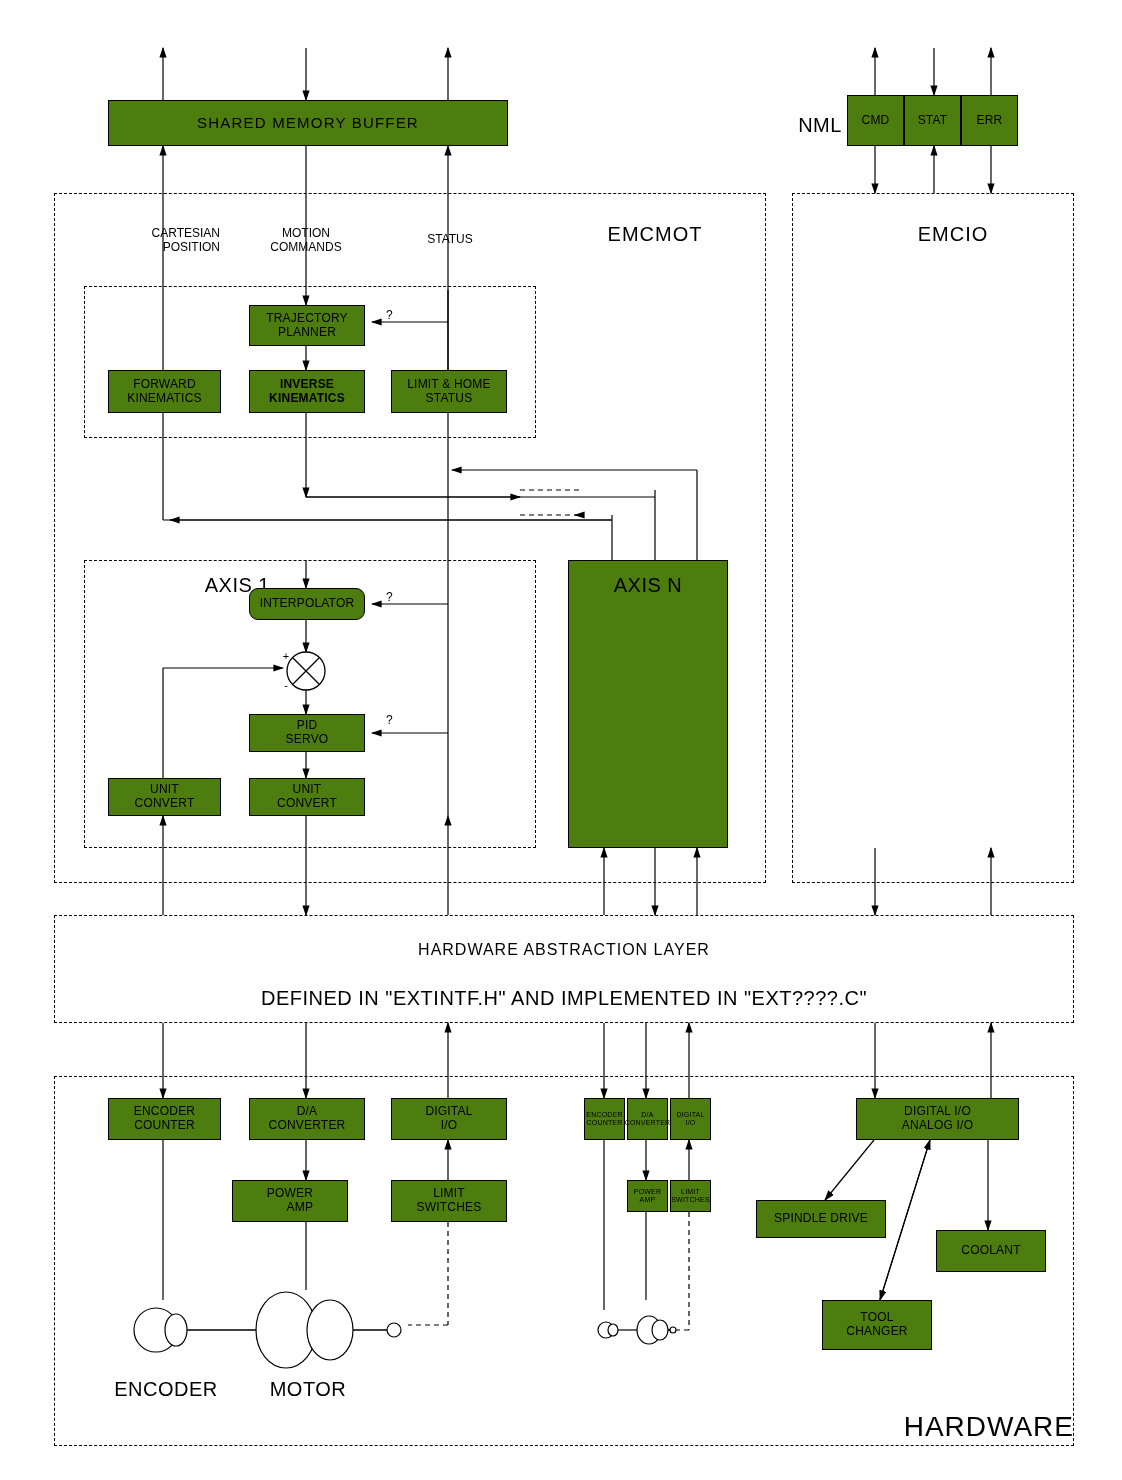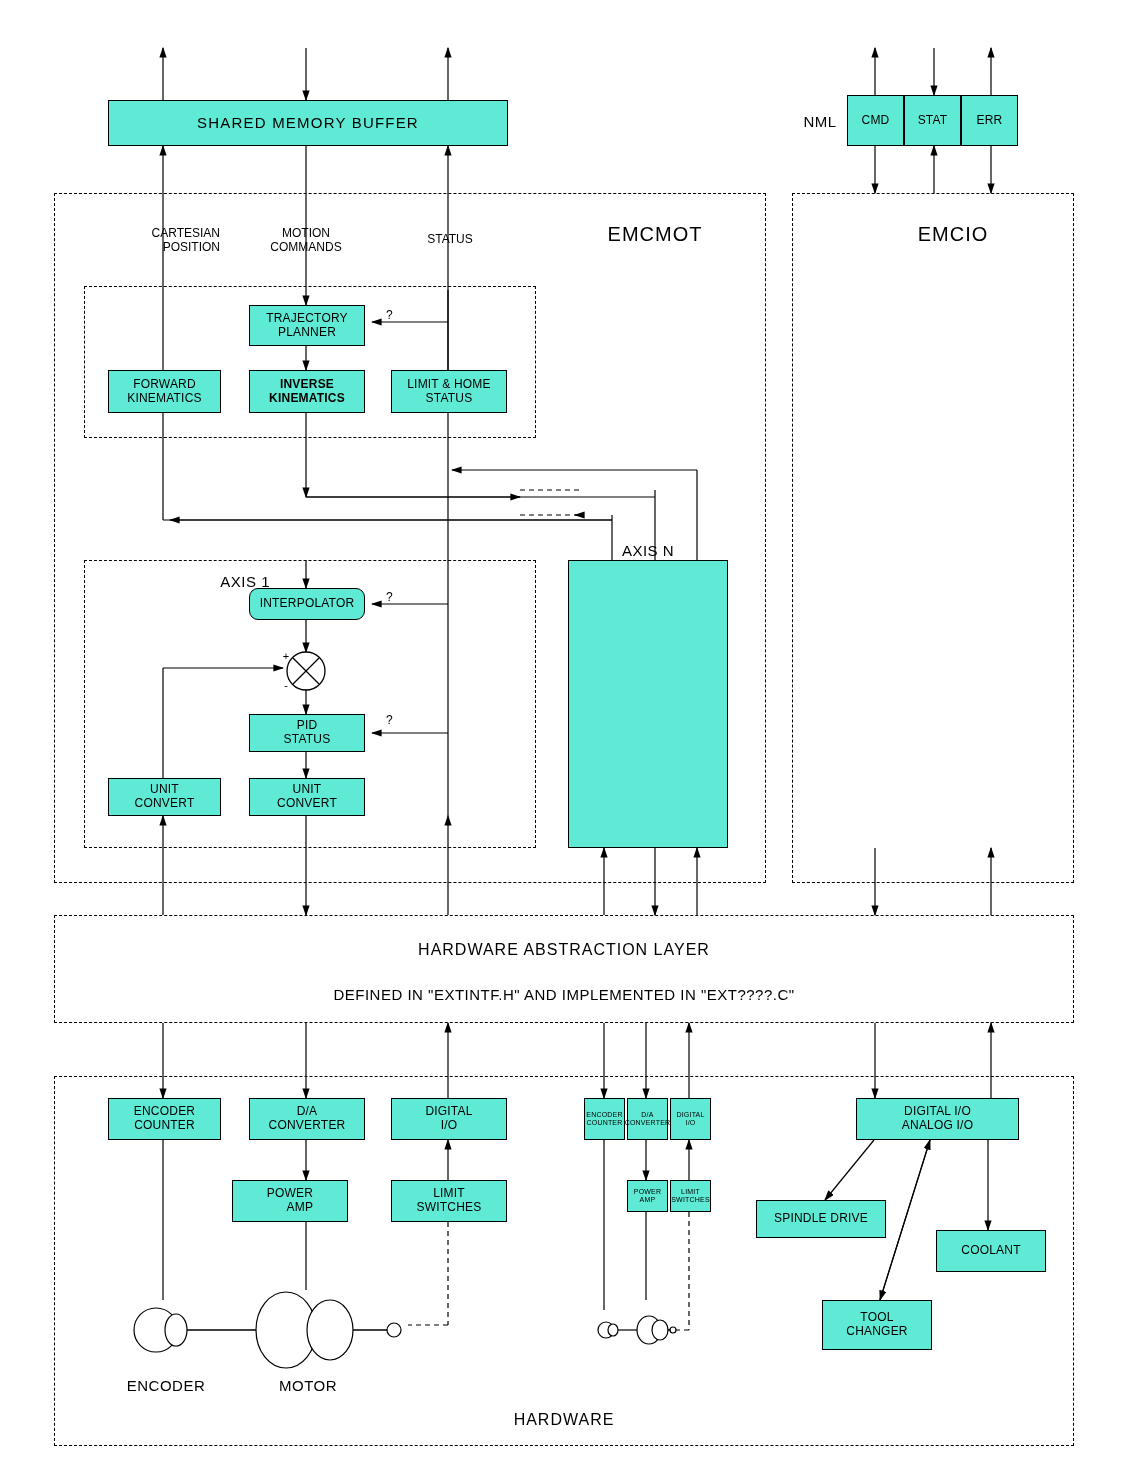--- a/index.html
+++ b/index.html
@@ -23,21 +23,21 @@
     left: 0;
     top: 0;
     width: 1122px;
     height: 1480px;
     pointer-events: none;
   }
   .box {
     position: absolute;
     box-sizing: border-box;
     border: 1px solid #000;
-    background: #5eead4;
+    background: #4d7c0f;
     display: flex;
     align-items: center;
     justify-content: center;
     text-align: center;
     line-height: 1.15;
     font-size: 12px;
     letter-spacing: 0.2px;
     white-space: pre-line;
   }
   .dashed {
@@ -51,21 +51,21 @@
     text-align: center;
     font-size: 12px;
     line-height: 1.2;
     white-space: pre-line;
   }
   .lbl.big {
     font-size: 20px;
     letter-spacing: 1px;
   }
   .lbl.mid {
-    font-size: 15px;
+    font-size: 20px;
     letter-spacing: 0.5px;
   }
   .lbl.tiny {
     font-size: 7px;
     line-height: 1.2;
   }
   .box.tiny {
     font-size: 7px;
   }
   .box.hdr {
@@ -248,41 +248,41 @@
   <div class="box" style="left:391px; top:370px; width:116px; height:43px;">LIMIT &amp; HOME
 STATUS</div>
 
   <div class="qmark" style="left:386px; top:308px;">?</div>
 
   <div class="dashed" style="left:84px; top:560px; width:452px; height:288px;"></div>
   <div class="lbl mid" style="left:150px; top:573px; width:120px;text-align:right;">AXIS 1</div>
 
   <div class="box" style="left:249px; top:588px; width:116px; height:32px;border-radius:9px;">INTERPOLATOR</div>
   <div class="box" style="left:249px; top:714px; width:116px; height:38px;">PID
-STATUS</div>
+SERVO</div>
   <div class="box" style="left:108px; top:778px; width:113px; height:38px;">UNIT
 CONVERT</div>
   <div class="box" style="left:249px; top:778px; width:116px; height:38px;">UNIT
 CONVERT</div>
 
   <div class="lbl tiny" style="left:279px; top:650px; width:14px; font-size:11px;">+</div>
   <div class="lbl tiny" style="left:279px; top:679px; width:14px; font-size:11px;">-</div>
 
   <div class="qmark" style="left:386px; top:590px;">?</div>
   <div class="qmark" style="left:386px; top:713px;">?</div>
 
   <div class="box" style="left:568px; top:560px; width:160px; height:288px;"></div>
-  <div class="lbl mid" style="left:588px; top:542px; width:120px;">AXIS N</div>
+  <div class="lbl mid" style="left:588px; top:573px; width:120px;">AXIS N</div>
 
   <div class="dashed" style="left:54px; top:915px; width:1020px; height:108px;"></div>
   <div class="lbl big" style="left:54px; top:940px; width:1020px; font-size:16px;">HARDWARE ABSTRACTION LAYER</div>
   <div class="lbl mid" style="left:54px; top:986px; width:1020px;">DEFINED IN "EXTINTF.H" AND IMPLEMENTED IN "EXT????.C"</div>
 
   <div class="dashed" style="left:54px; top:1076px; width:1020px; height:370px;"></div>
-  <div class="lbl big" style="left:54px; top:1410px; width:1020px; font-size:16px;">HARDWARE</div>
+  <div class="lbl big" style="left:54px; top:1410px; width:1020px; font-size:28px;text-align:right;">HARDWARE</div>
 
   <div class="box" style="left:108px; top:1098px; width:113px; height:42px;">ENCODER
 COUNTER</div>
   <div class="box" style="left:249px; top:1098px; width:116px; height:42px;">D/A
 CONVERTER</div>
   <div class="box" style="left:391px; top:1098px; width:116px; height:42px;">DIGITAL
 I/O</div>
   <div class="box" style="left:232px; top:1180px; width:116px; height:42px;text-align:right;">POWER
 AMP</div>
   <div class="box" style="left:391px; top:1180px; width:116px; height:42px;">LIMIT

